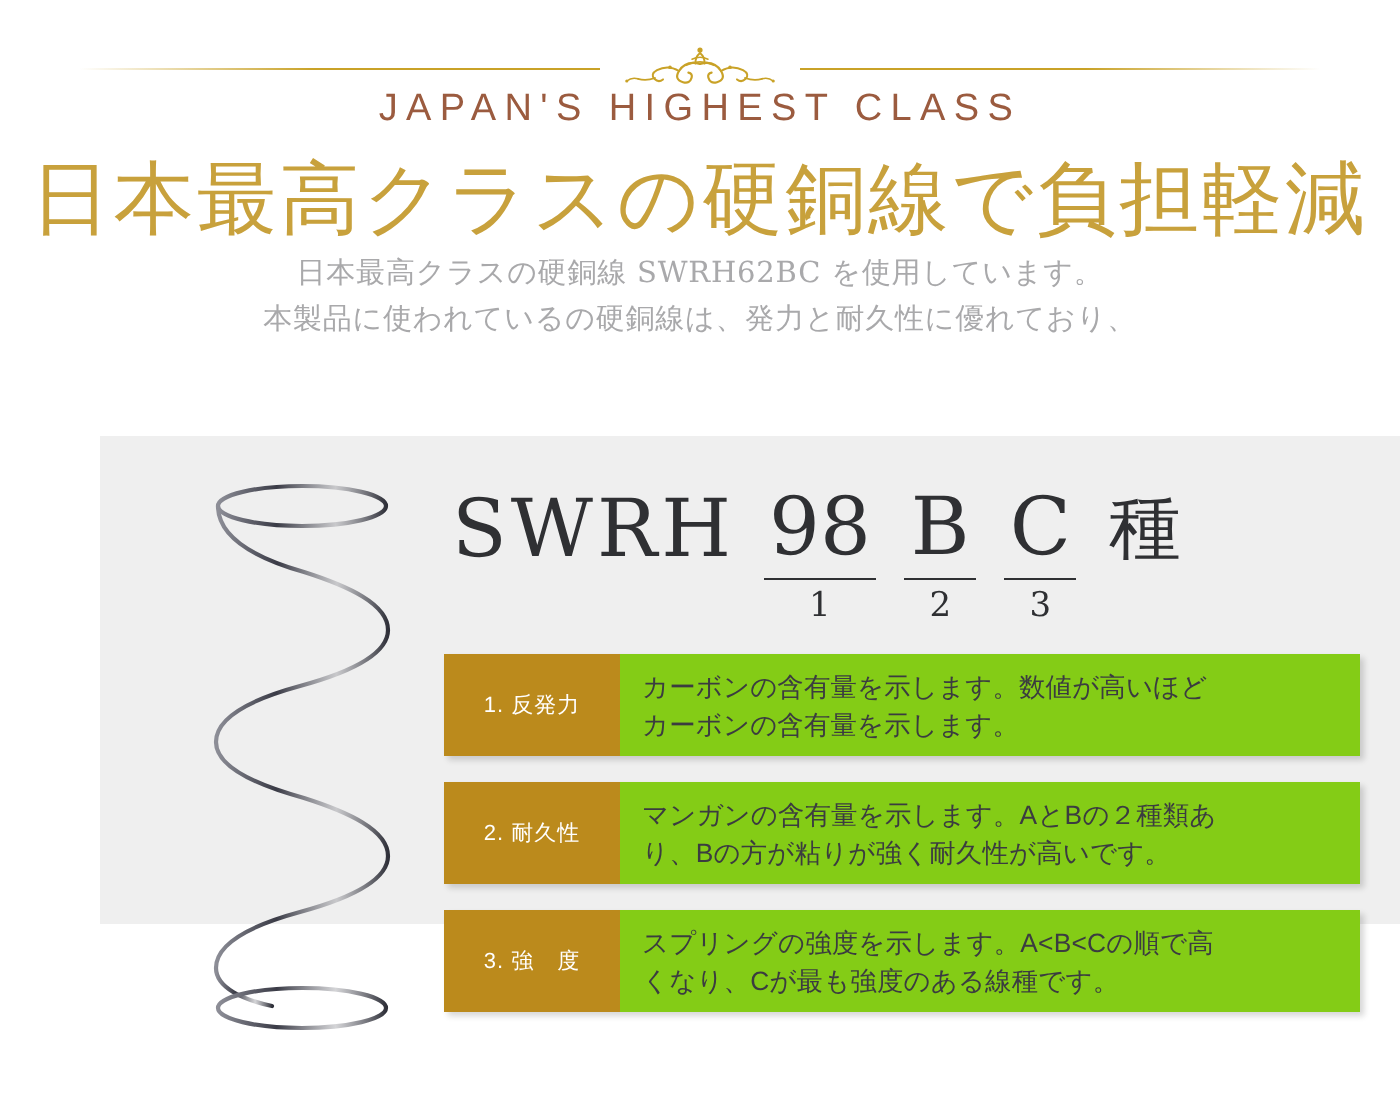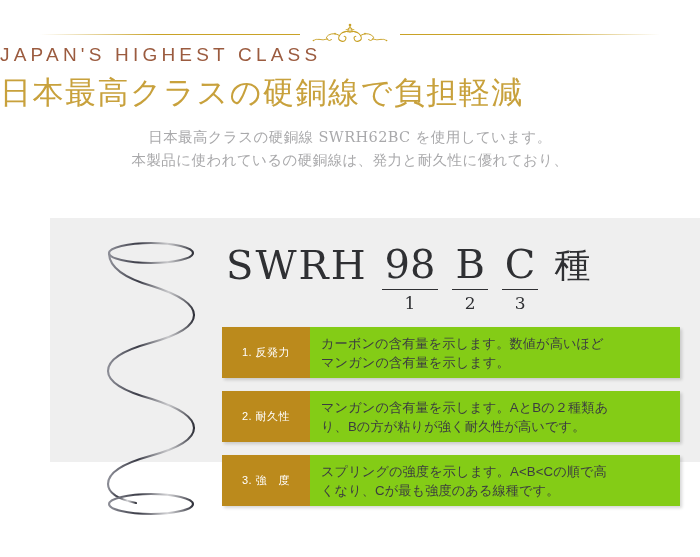--- a/index.html
+++ b/index.html
@@ -51,36 +51,37 @@
     line-height: 0;
     margin: 0 2px;
   }
 
   
   .eyebrow {
     position: absolute;
     top: 44px;
     left: 0;
     width: 700px;
+    text-align: center;
     font-family: "Liberation Sans", sans-serif;
     font-size: 19px;
     letter-spacing: 4.2px;
     color: #9b5b3f;
     font-weight: 400;
   }
 
   
   .headline {
     position: absolute;
     top: 72px;
     left: 0;
     width: 684px;
-    text-align: left;
+    text-align: right;
     font-family: "DejaVu Serif", "Liberation Serif", serif;
-    font-size: 31px;
+    font-size: 40px;
     letter-spacing: 1.5px;
     color: #c8a13c;
     font-weight: 400;
     white-space: nowrap;
   }
 
   
   .subtitle {
     position: absolute;
     top: 126px;
@@ -292,21 +293,21 @@
 
       <span class="code-tail">種</span>
     </div>
 
     <div class="rows">
 
       <div class="row">
         <div class="row-label">1. 反発力</div>
         <div class="row-text">
           <span>カーボンの含有量を示します。数値が高いほど</span>
-          <span>マンガンの含有量を示します。</span>
+          <span>カーボンの含有量を示します。</span>
         </div>
       </div>
 
       <div class="row">
         <div class="row-label">2. 耐久性</div>
         <div class="row-text">
           <span>マンガンの含有量を示します。AとBの２種類あ</span>
           <span>り、Bの方が粘りが強く耐久性が高いです。</span>
         </div>
       </div>

